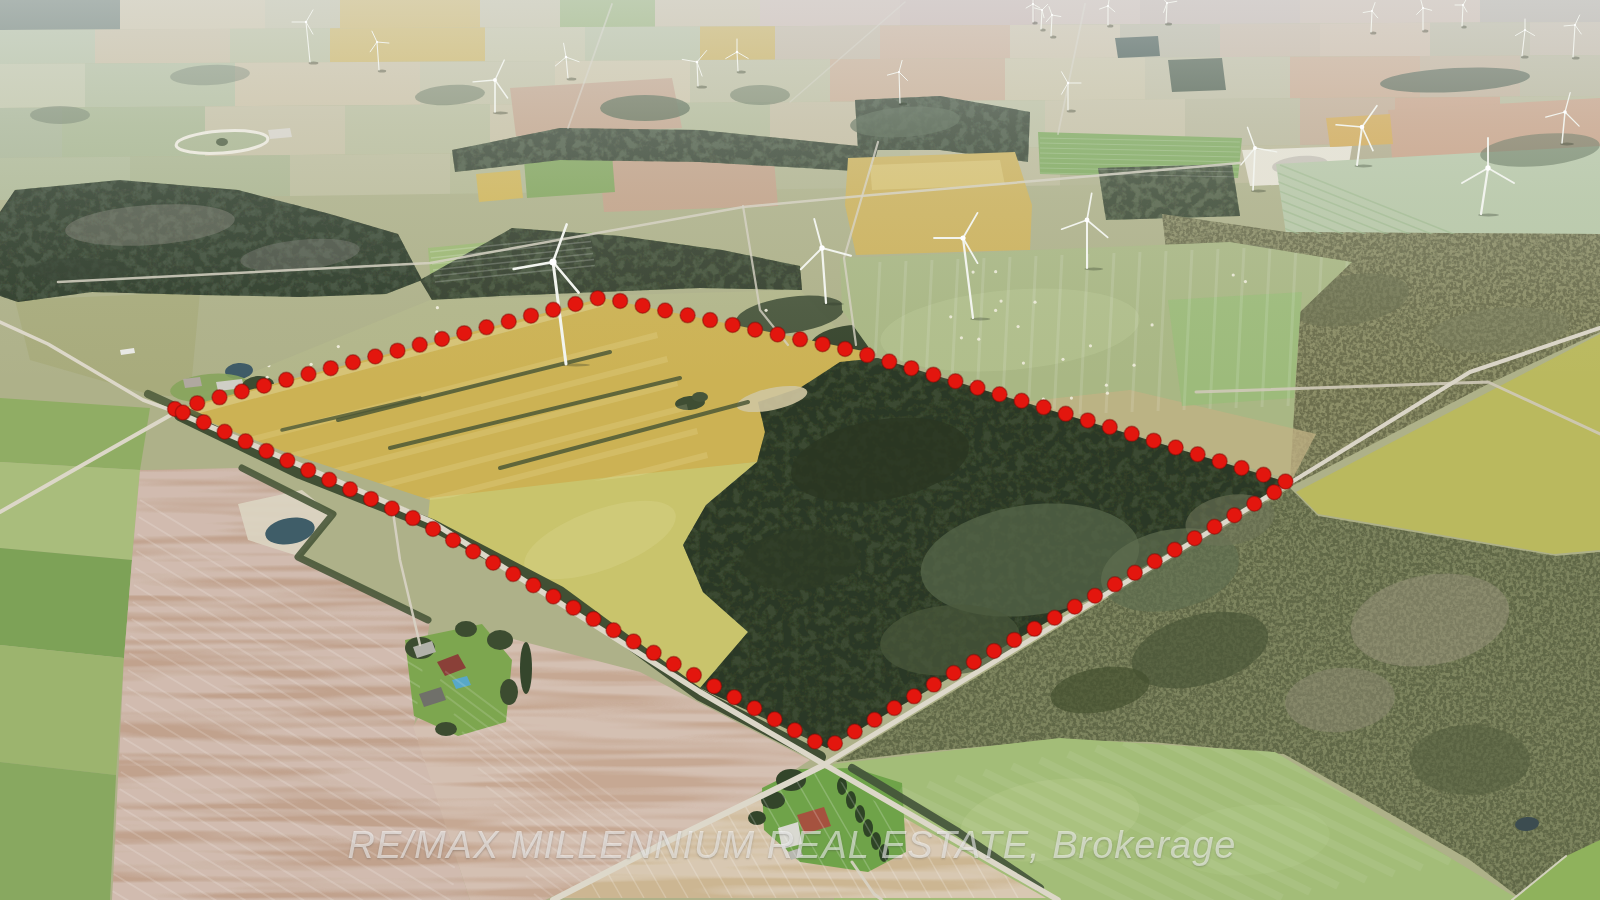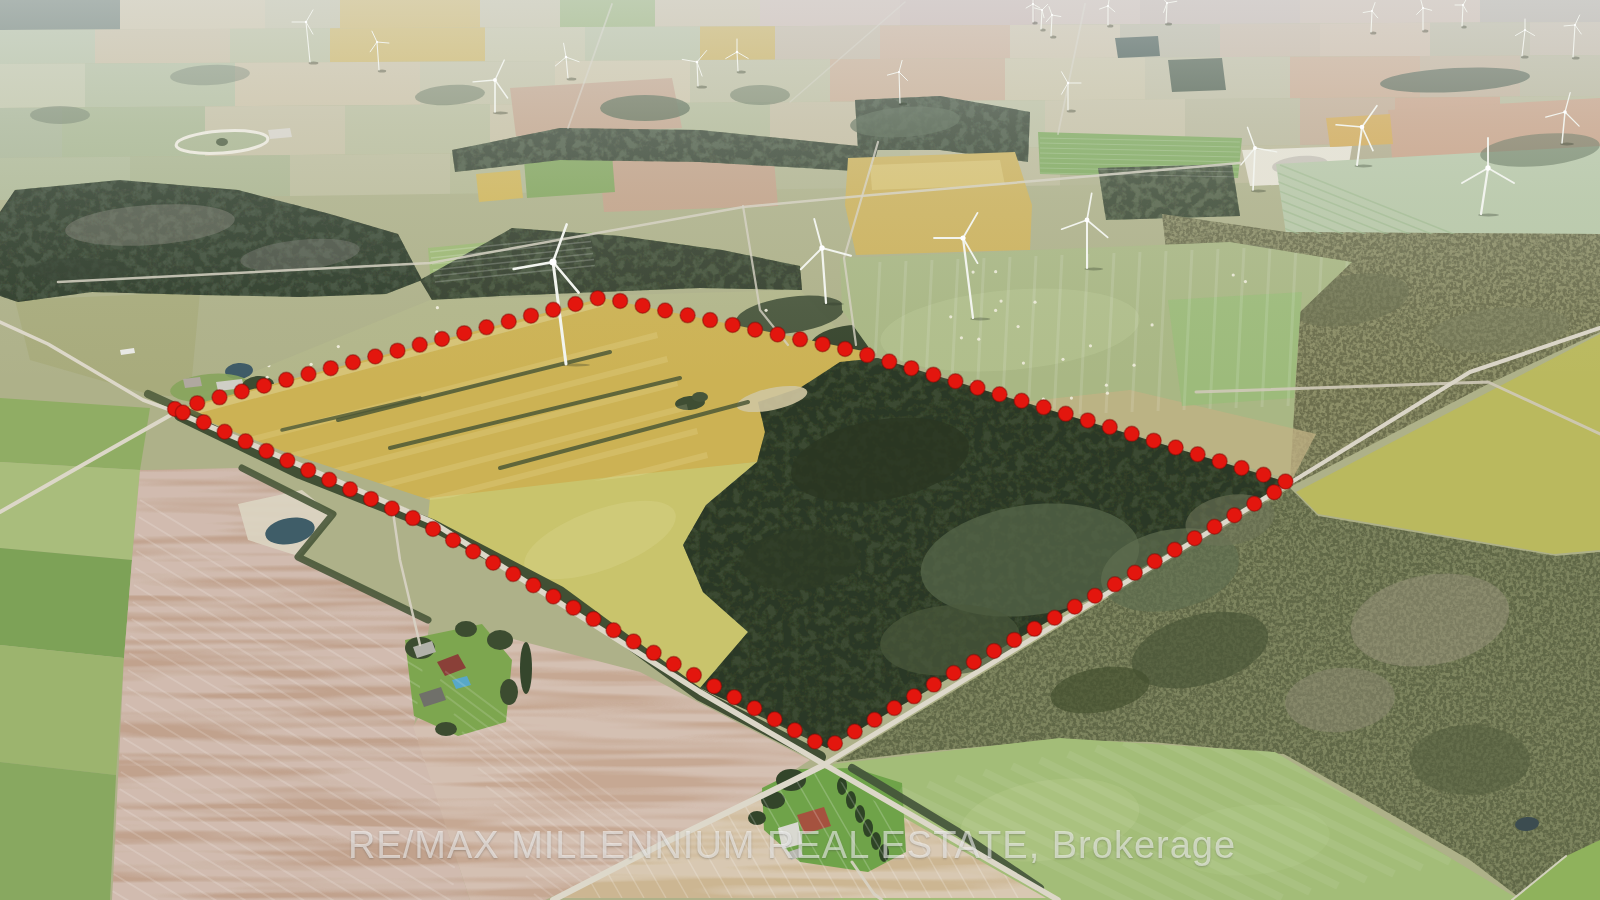--- a/index.html
+++ b/index.html
@@ -2,21 +2,21 @@
 <html><head>
 <meta charset="utf-8">
 <style>
   html,body{margin:0;padding:0;background:#000;}
   .stage{position:relative;width:1600px;height:900px;overflow:hidden;font-family:"Liberation Sans",sans-serif;}
   .stage svg{position:absolute;left:0;top:0;}
   .watermark{
     position:absolute;left:792px;top:824px;transform:translateX(-50%);
     font-family:"Liberation Sans",sans-serif;font-size:38px;font-weight:400;
     letter-spacing:1px;color:rgba(255,255,255,0.55);white-space:nowrap;
-    text-shadow:0 1px 2px rgba(70,70,70,0.30);user-select:none;
+    text-shadow:0 1px 2px rgba(70,70,70,0.30);user-select:none;font-style:italic;
   }
 </style>
 </head>
 <body>
 
 <div class="stage">
   <svg id="scene" width="1600" height="900" viewBox="0 0 1600 900">
       <defs>
         <linearGradient id="haze" x1="0" y1="0" x2="0" y2="1">
           <stop offset="0" stop-color="#e4e9ec" stop-opacity="0.55"></stop>

